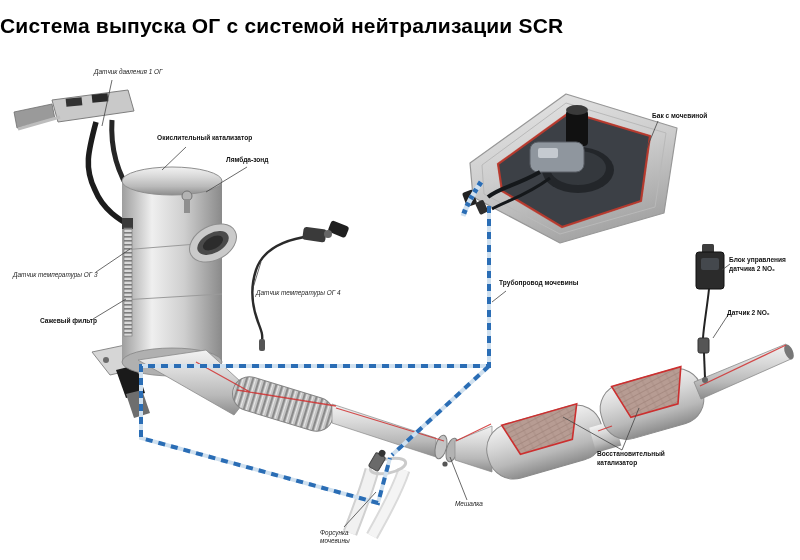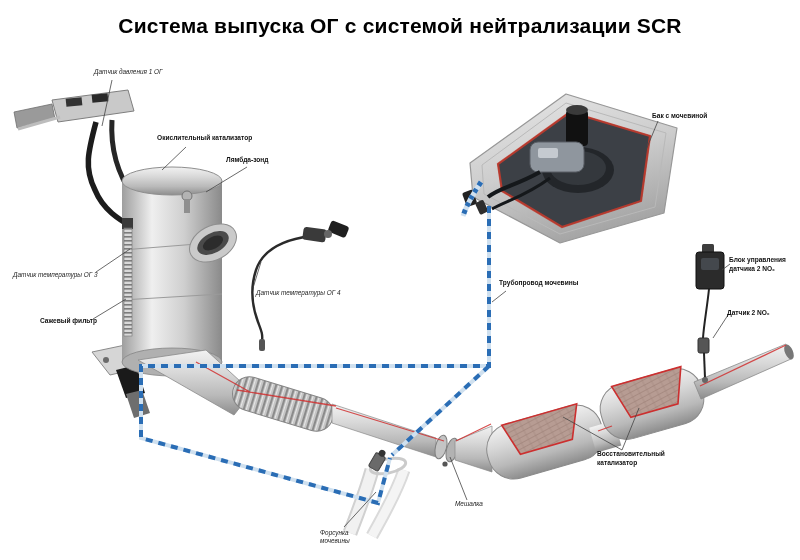--- a/index.html
+++ b/index.html
@@ -1,21 +1,21 @@
 <!DOCTYPE html>
 <html><head>
 <meta charset="utf-8">
 <style>
   html,body{margin:0;padding:0;}
   body{
     width:800px;height:560px;position:relative;background:#fff;
     font-family:"Liberation Sans","DejaVu Sans",sans-serif;overflow:hidden;
   }
   .title{
-    position:absolute;left:0;right:0;top:14px;text-align:center;
+    position:absolute;left:0;right:0;top:14px;text-align:left;
     font-size:21px;font-weight:bold;color:#000;letter-spacing:.2px;
   }
   svg{position:absolute;left:0;top:0;}
   .lbl{position:absolute;font-size:6.6px;line-height:1.3;color:#111;}
   .b{font-weight:bold;}
   .i{font-style:italic;font-weight:normal;font-size:6.4px;color:#222;}
 </style>
 </head>
 <body>
 

